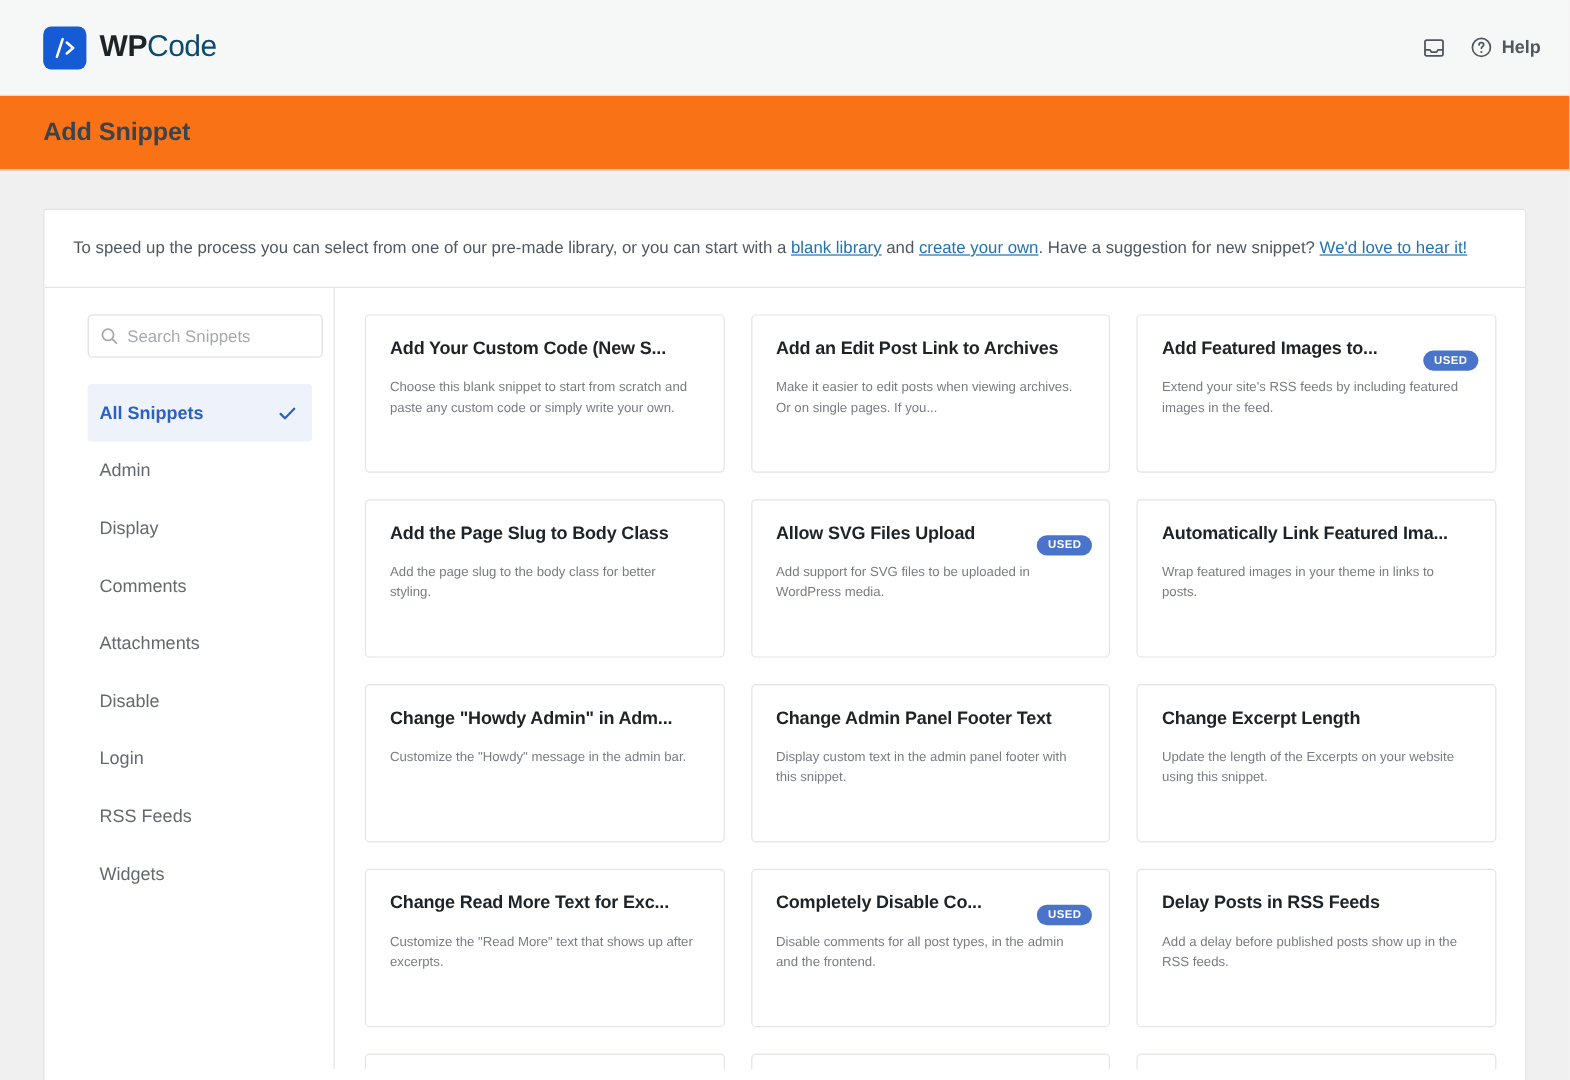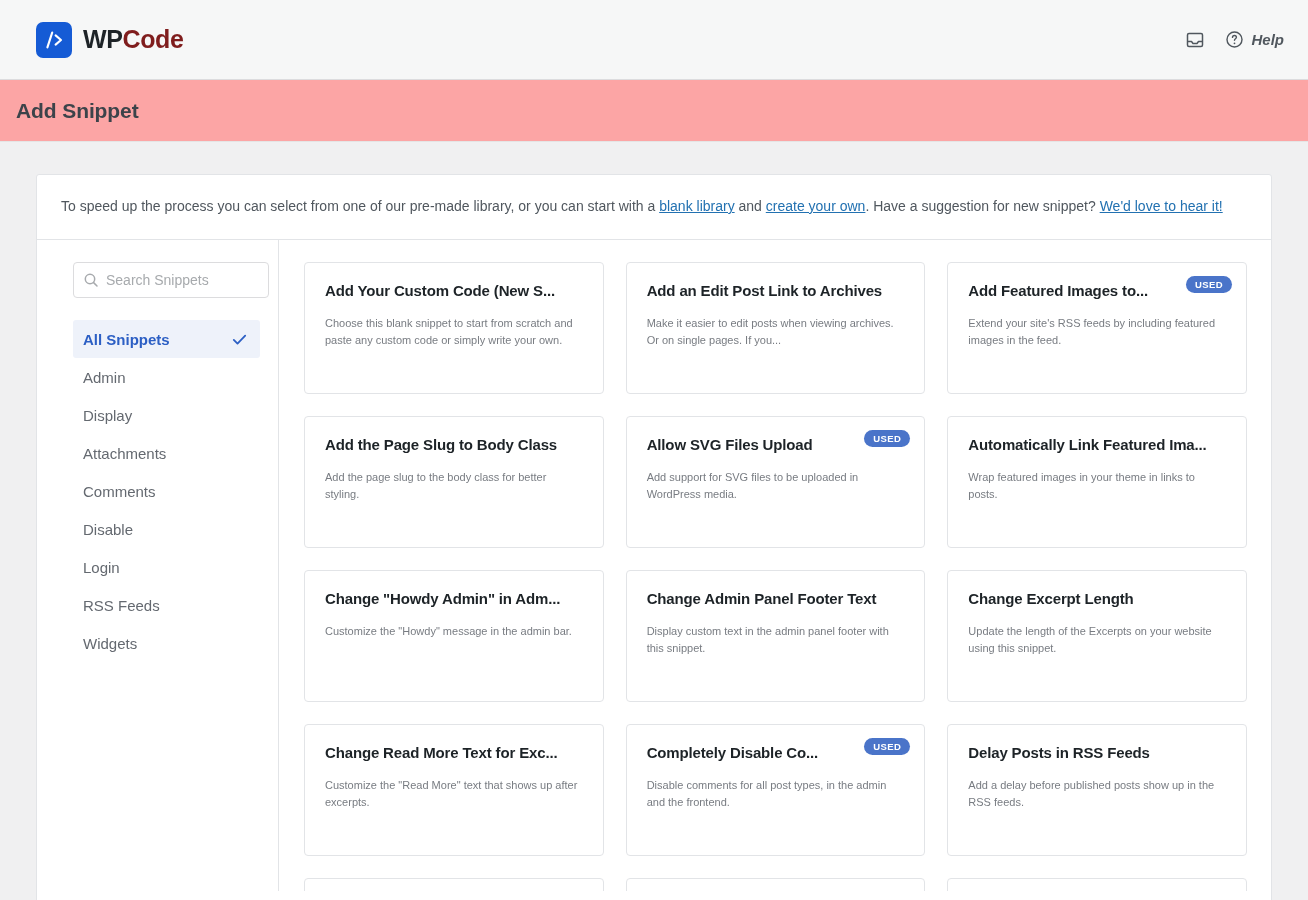--- a/index.html
+++ b/index.html
@@ -39,21 +39,21 @@
     align-items: center;
     justify-content: center;
   }
   .brand-text {
     font-size: 25px;
     letter-spacing: -0.4px;
     color: #1d2327;
     white-space: nowrap;
   }
   .brand-text .wp { font-weight: bold; }
-  .brand-text .code { font-weight: bold; color: #7f1d1d; }
+  .brand-text .code { font-weight: normal; color: #0c4a6e; }
 
   .topbar-right {
     display: flex;
     align-items: center;
     gap: 20px;
   }
   .icon-btn {
     display: flex;
     align-items: center;
     justify-content: center;
@@ -61,31 +61,30 @@
     cursor: pointer;
   }
   .help-link {
     display: flex;
     align-items: center;
     gap: 7px;
     color: #50575e;
     font-size: 15px;
     font-weight: bold;
     cursor: pointer;
-    font-style: italic;
   }
 
   
   .titlebar {
     height: 62px;
-    background: #fca5a5;
+    background: #f97316;
     border-bottom: 1px solid #e5e5e5;
     display: flex;
     align-items: center;
-    padding: 0 16px;
+    padding: 0 36px;
   }
   .page-title {
     font-size: 21px;
     font-weight: bold;
     color: #3c434a;
     letter-spacing: -0.1px;
   }
 
   
   .panel {
@@ -142,21 +141,21 @@
     left: 10px;
     top: 10px;
     color: #a7aaad;
     pointer-events: none;
   }
 
   .nav-item {
     display: flex;
     align-items: center;
     justify-content: space-between;
-    height: 38px;
+    height: 48px;
     padding: 0 12px 0 10px;
     font-size: 15px;
     color: #646970;
     border-radius: 3px;
     cursor: pointer;
     margin-bottom: 0px;
   }
   .nav-item.active {
     background: #eef2fa;
     color: #2c5fc4;
@@ -195,21 +194,21 @@
   }
   .card.has-badge .card-title { padding-right: 56px; }
   .card-desc {
     font-size: 11px;
     color: #787c82;
     line-height: 1.58;
     margin: 0;
   }
   .badge {
     position: absolute;
-    top: 13px;
+    top: 29px;
     right: 14px;
     background: #4a74c9;
     color: #ffffff;
     font-size: 9.5px;
     font-weight: bold;
     letter-spacing: 0.4px;
     padding: 4px 9px 3px 9px;
     border-radius: 10px;
     line-height: 1;
   }
@@ -282,24 +281,24 @@
               </svg>
             </span>
           </div>
           <div class="nav-item">
             <span>Admin</span>
           </div>
           <div class="nav-item">
             <span>Display</span>
           </div>
           <div class="nav-item">
+            <span>Comments</span>
+          </div>
+          <div class="nav-item">
             <span>Attachments</span>
-          </div>
-          <div class="nav-item">
-            <span>Comments</span>
           </div>
           <div class="nav-item">
             <span>Disable</span>
           </div>
           <div class="nav-item">
             <span>Login</span>
           </div>
           <div class="nav-item">
             <span>RSS Feeds</span>
           </div>

